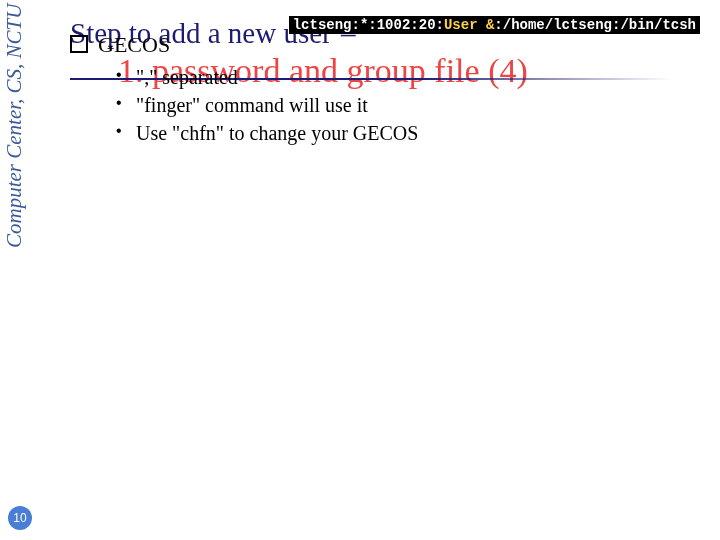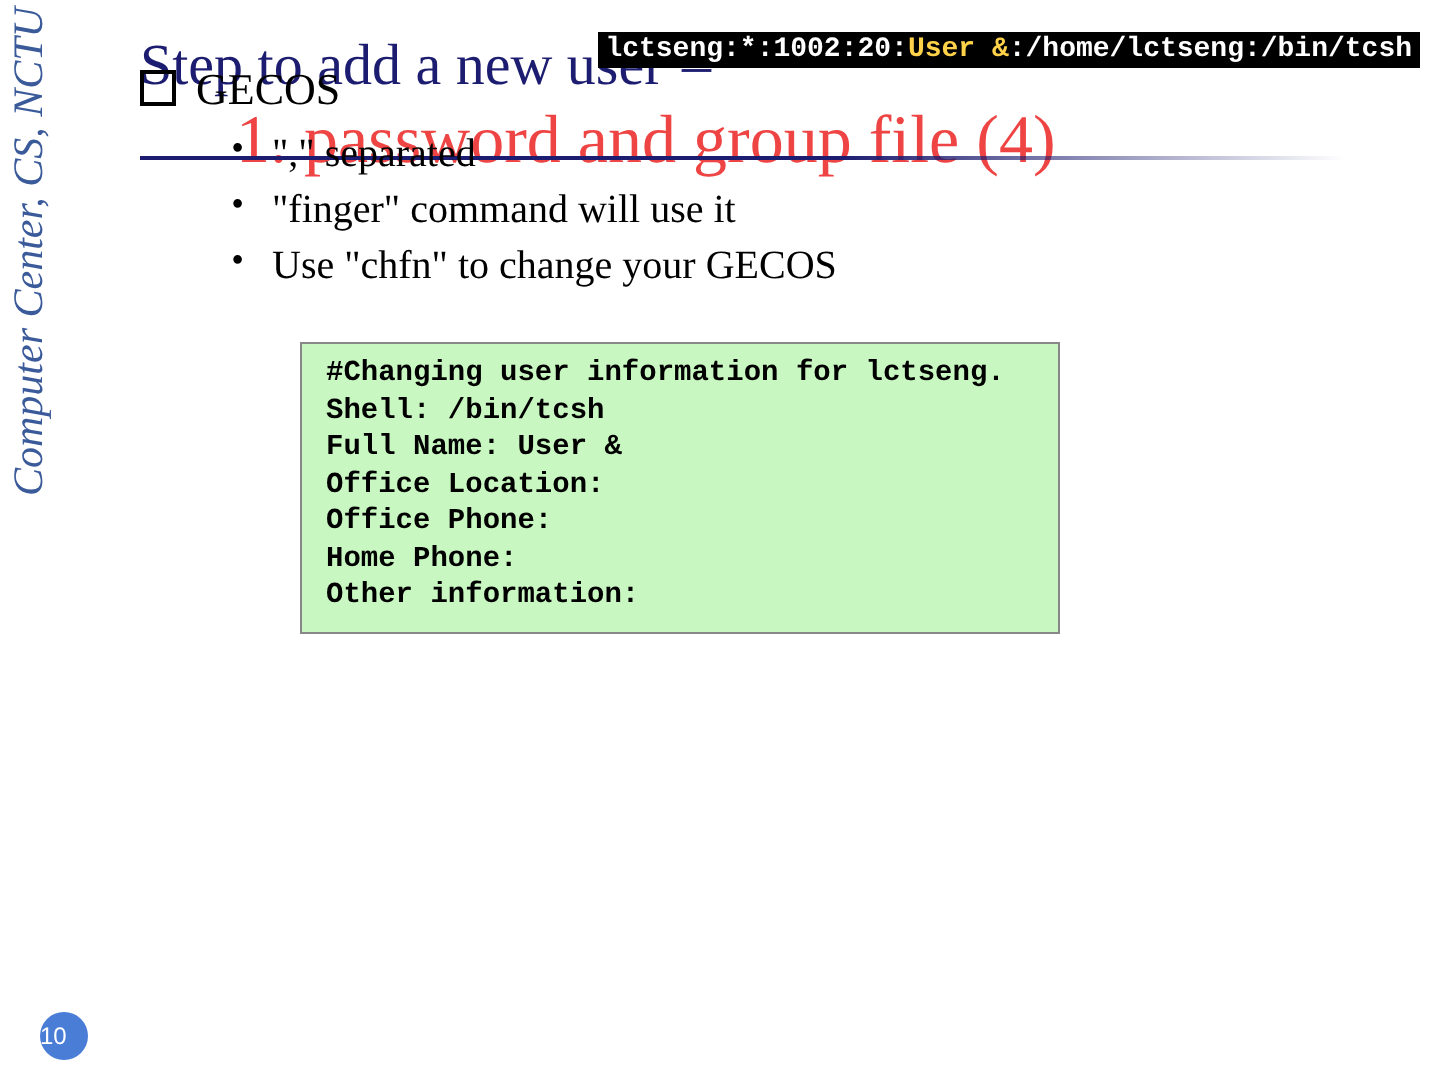--- a/index.html
+++ b/index.html
@@ -25,39 +25,40 @@
     writing-mode: vertical-rl;
     text-orientation: sideways;
     transform: rotate(180deg);
     letter-spacing: 0px;
     text-align: right;
     font-weight: 500;
   }
   .page-number {
     position: absolute;
     bottom: 10px;
-    left: 20px;
+    left: 8px;
     width: 24px;
     height: 24px;
     border-radius: 50%;
     background: #4a7dd6;
     color: #fff;
     font-family: Arial, sans-serif;
     font-size: 12px;
     line-height: 24px;
+    text-align: center;
   }
   .content {
     position: absolute;
     left: 70px;
     top: 10px;
     right: 10px;
   }
   .code-inline {
     position: absolute;
-    right: 0;
+    right: 10px;
     top: 6px;
     background: #000;
     color: #fff;
     font-family: "Courier New", monospace;
     font-weight: bold;
     font-size: 14px;
     padding: 1px 4px;
     white-space: pre;
   }
   .code-inline .hl { color: #ffd24a; }
@@ -155,20 +156,13 @@
   <div class="sect">
     <span class="qbox"></span><span>GECOS</span>
   </div>
 
   <ul class="bullets">
     <li><span>"," separated</span></li>
     <li><span>"finger" command will use it</span></li>
     <li><span>Use "chfn" to change your GECOS</span></li>
   </ul>
 
-  <div class="terminal">#Changing user information for lctseng.
-Shell: /bin/tcsh
-Full Name: User &amp;
-Office Location:
-Office Phone:
-Home Phone:
-Other information:</div>
 </div>
 
 </body></html>

